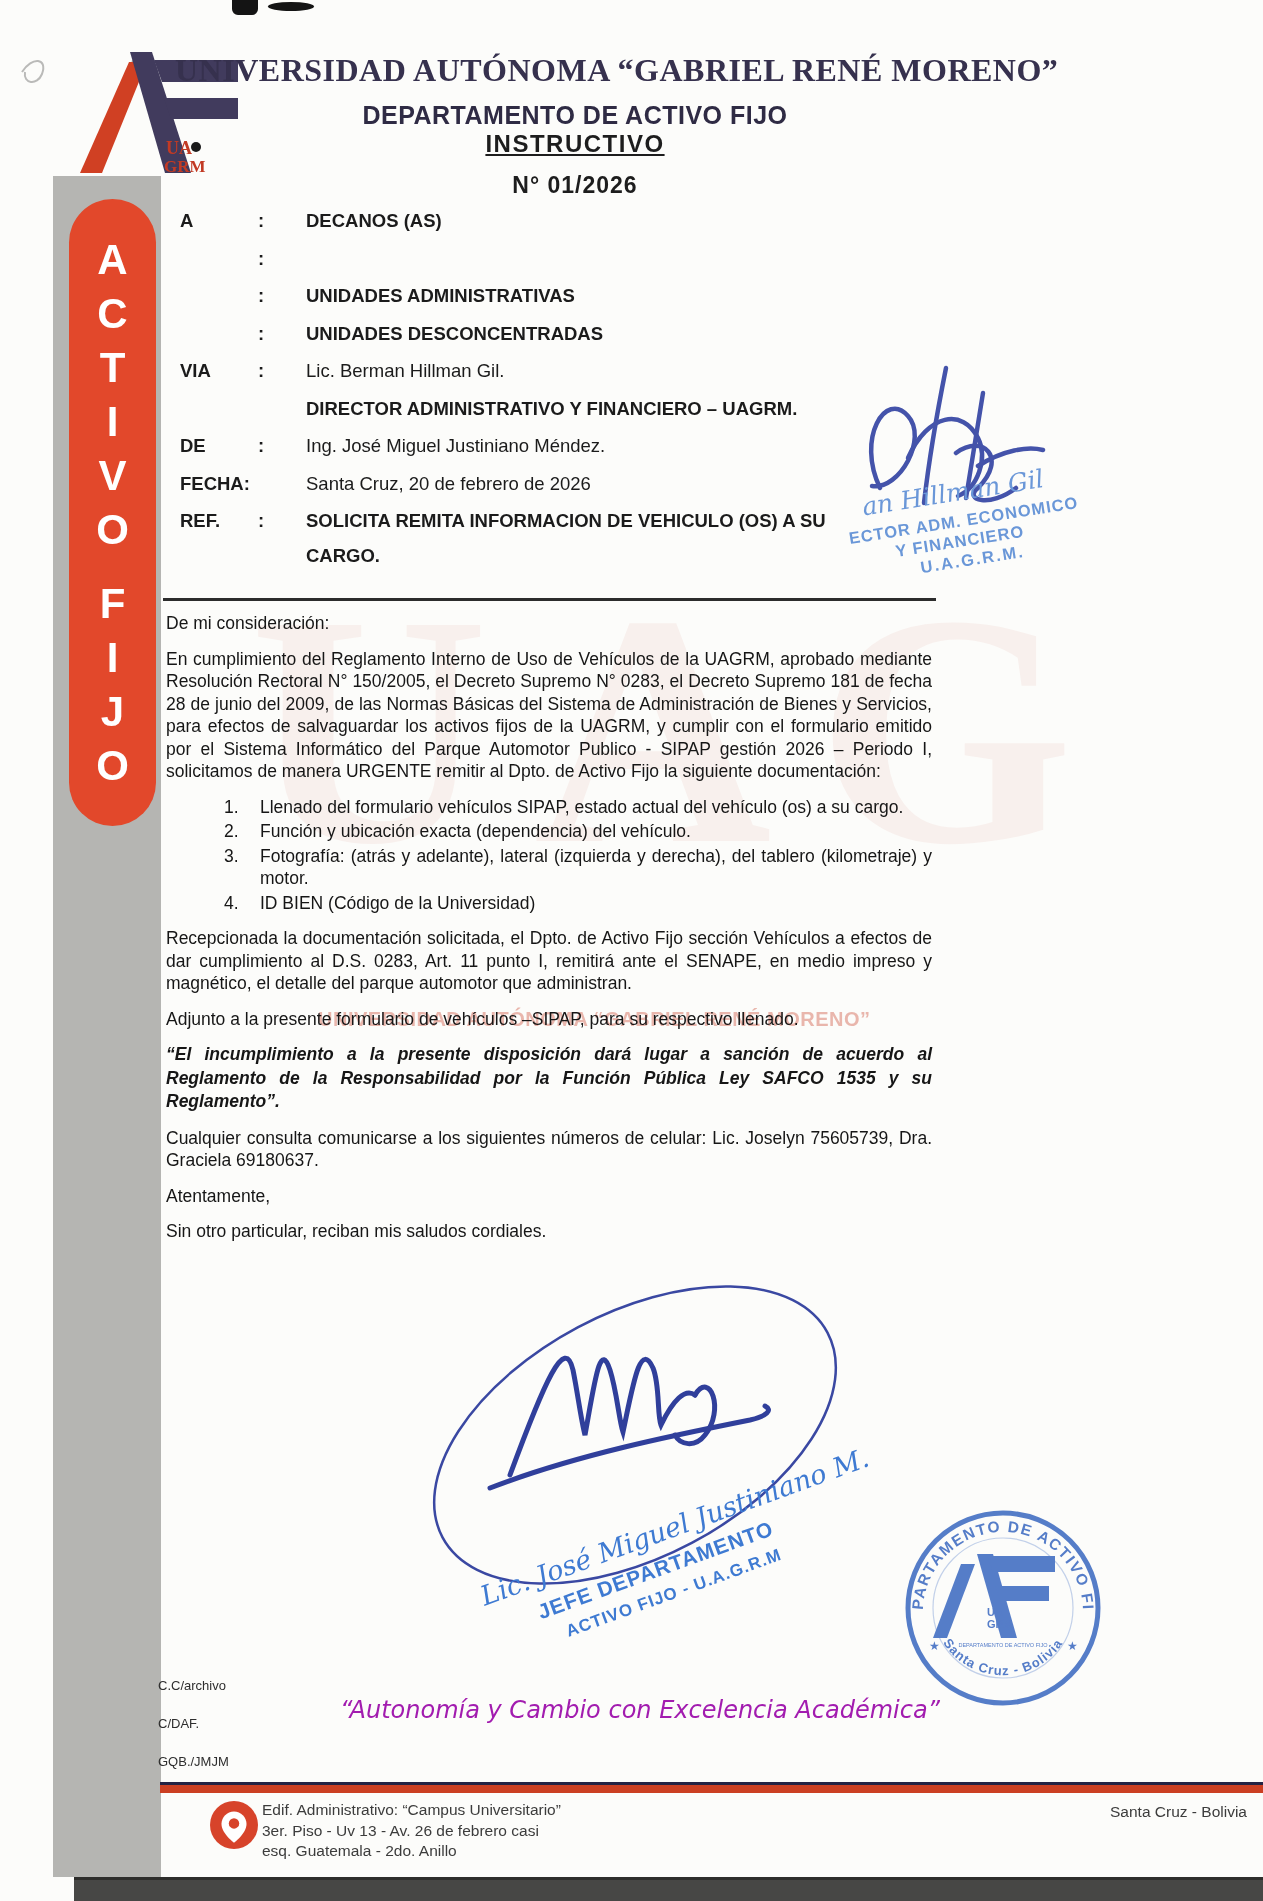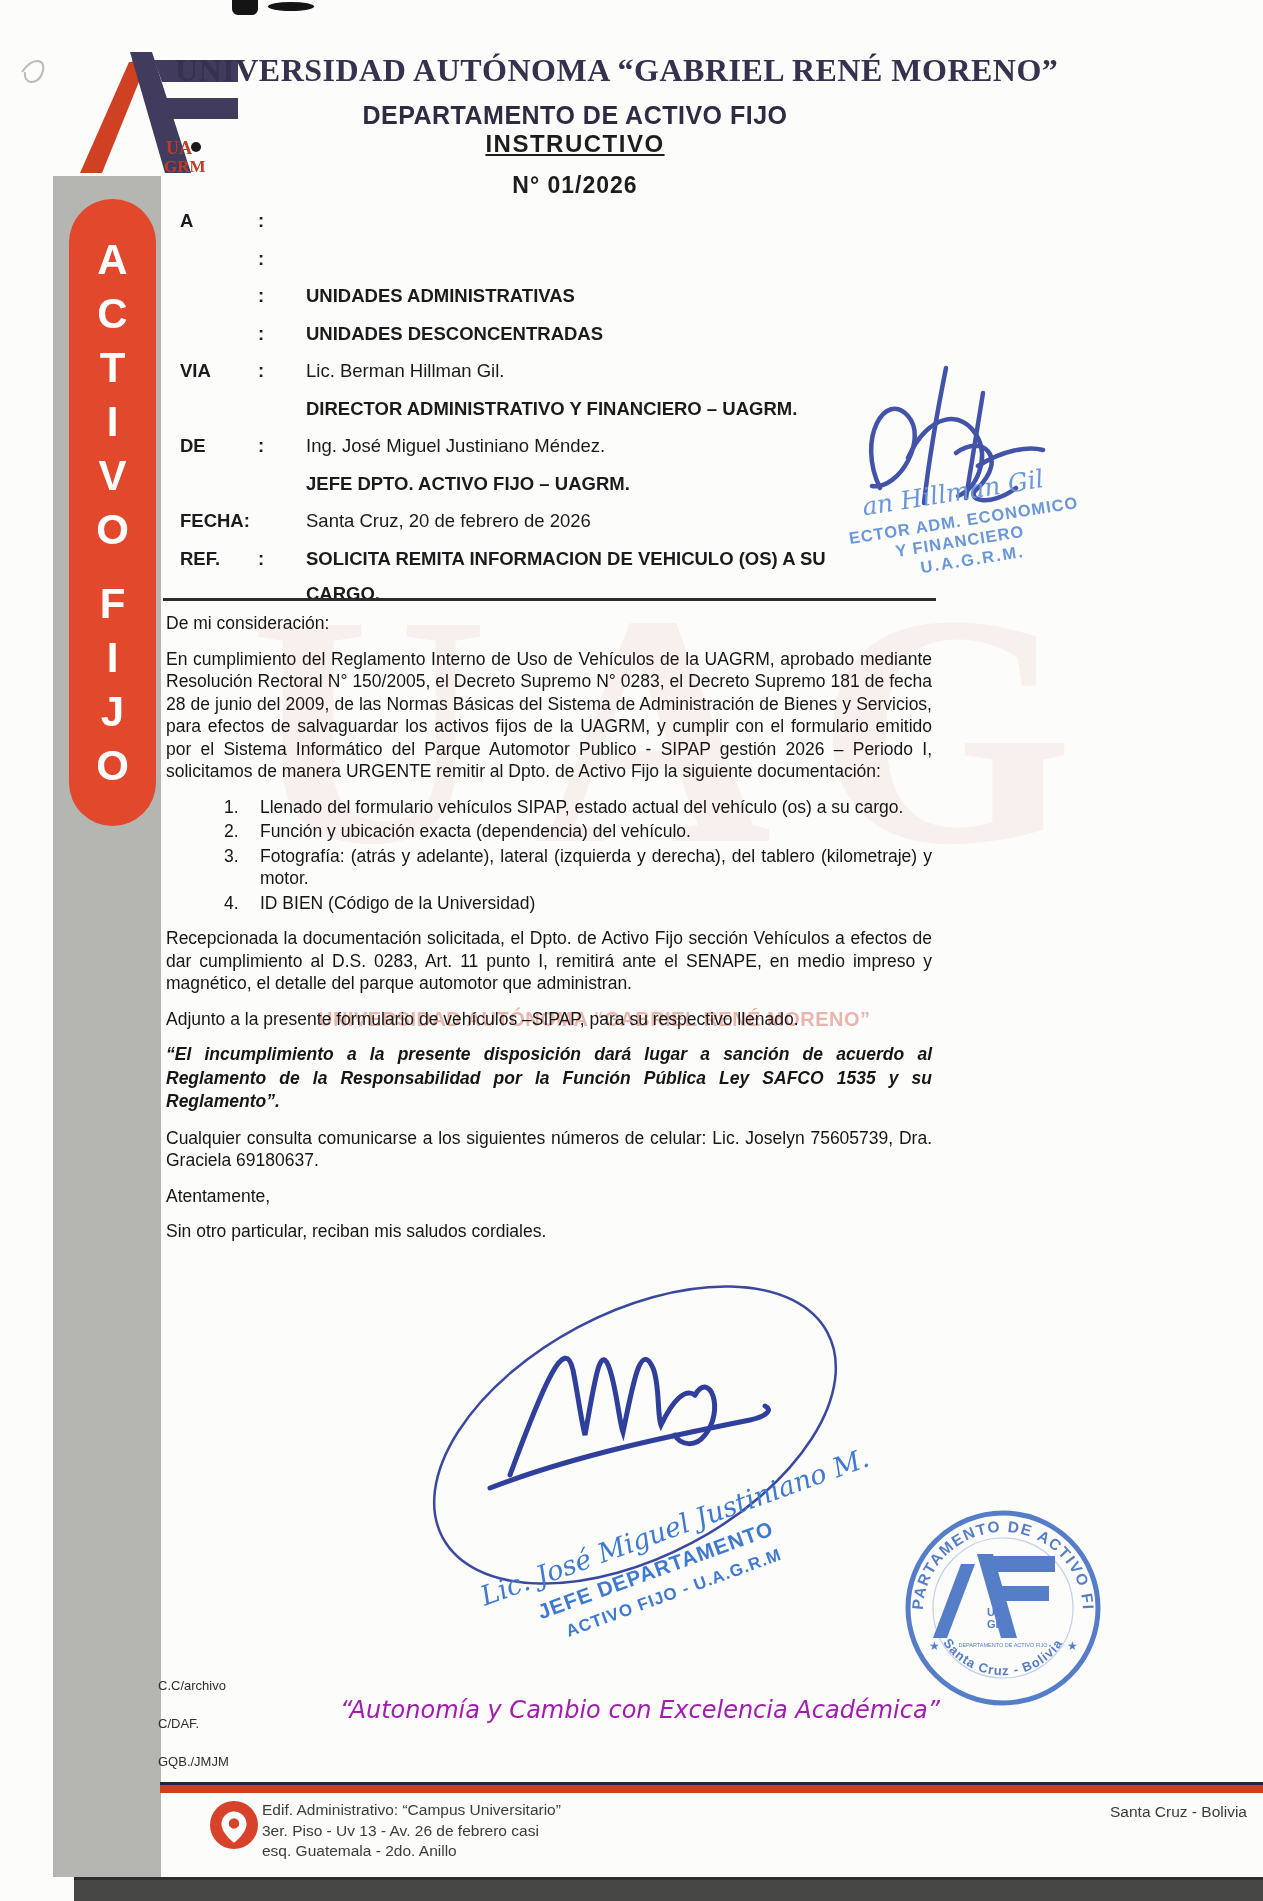--- a/index.html
+++ b/index.html
@@ -123,20 +123,21 @@
     <span class="bl">F</span>
     <span class="bl">I</span>
     <span class="bl">J</span>
     <span class="bl">O</span>
   </div>
 
   <div class="address">
     <div class="arow">
       <span class="albl">A</span>
       <span class="acol">:</span>
+      <span class="aval b">DECANOS (AS)</span>
     </div>
     <div class="arow">
       <span class="albl"></span>
       <span class="acol">:</span>
     </div>
     <div class="arow">
       <span class="albl"></span>
       <span class="acol">:</span>
       <span class="aval b">UNIDADES ADMINISTRATIVAS</span>
     </div>
@@ -152,25 +153,20 @@
     </div>
     <div class="arow">
       <span class="albl"></span>
       <span class="acol"></span>
       <span class="aval b">DIRECTOR ADMINISTRATIVO Y FINANCIERO – UAGRM.</span>
     </div>
     <div class="arow">
       <span class="albl">DE</span>
       <span class="acol">:</span>
       <span class="aval">Ing. José Miguel Justiniano Méndez.</span>
-    </div>
-    <div class="arow">
-      <span class="albl"></span>
-      <span class="acol"></span>
-      <span class="aval b">JEFE DPTO. ACTIVO FIJO – UAGRM.</span>
     </div>
     <div class="arow">
       <span class="albl">FECHA:</span>
       <span class="acol"></span>
       <span class="aval">Santa Cruz, 20 de febrero de 2026</span>
     </div>
     <div class="arow">
       <span class="albl">REF.</span>
       <span class="acol">:</span>
       <span class="aval b ref">SOLICITA REMITA INFORMACION DE VEHICULO (OS) A SU CARGO.</span>

